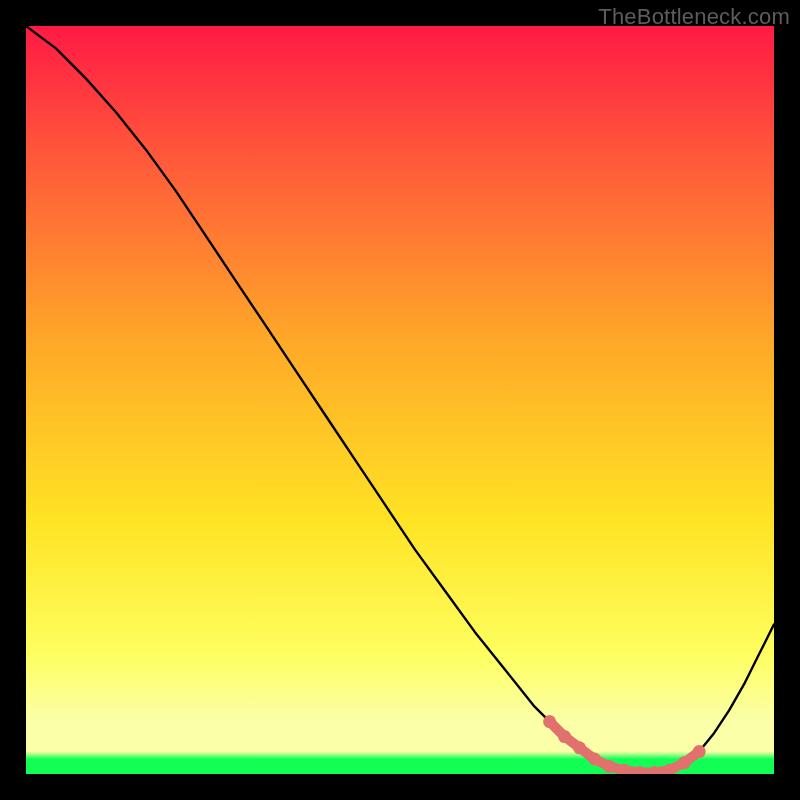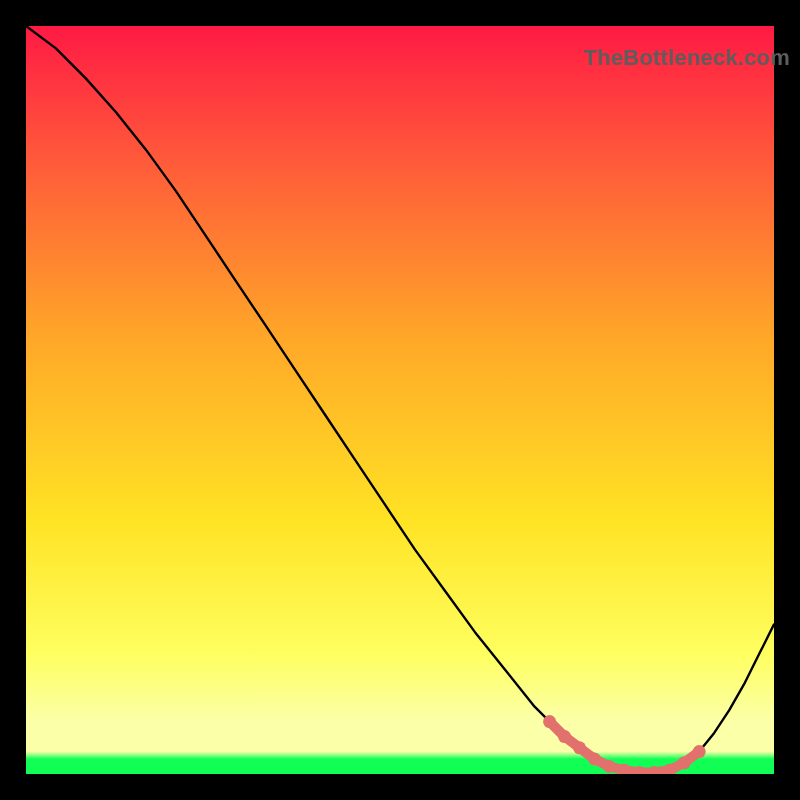--- a/index.html
+++ b/index.html
@@ -18,24 +18,23 @@
     width: 800px;
     height: 800px;
     background: #000;
   }
   .watermark {
     position: absolute;
     top: 4px;
     right: 10px;
     color: #5d5d5d;
     font-size: 22px;
-    font-weight: 700;
+    font-weight: 400;
     letter-spacing: 0.2px;
     z-index: 10;
-    margin-top: 41px;
   }
   .plot {
     position: absolute;
     top: 26px;
     left: 26px;
     width: 748px;
     height: 748px;
   }
   .plot svg {
     display: block;

